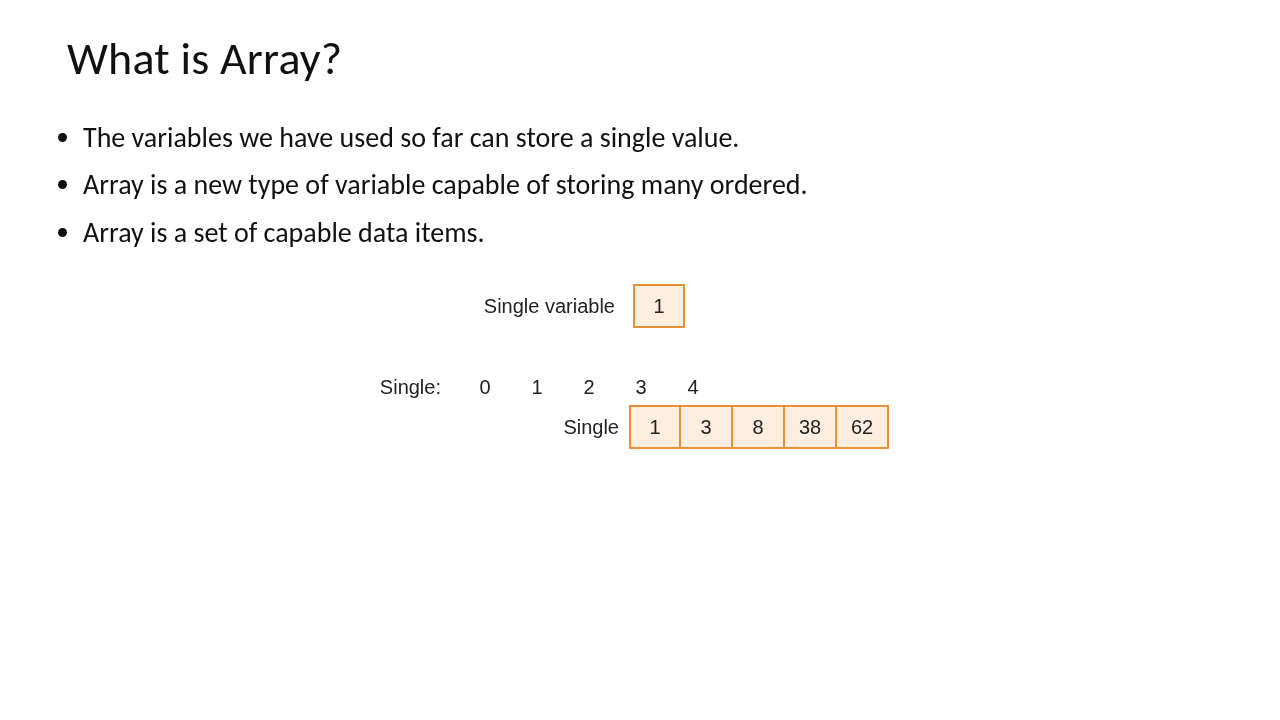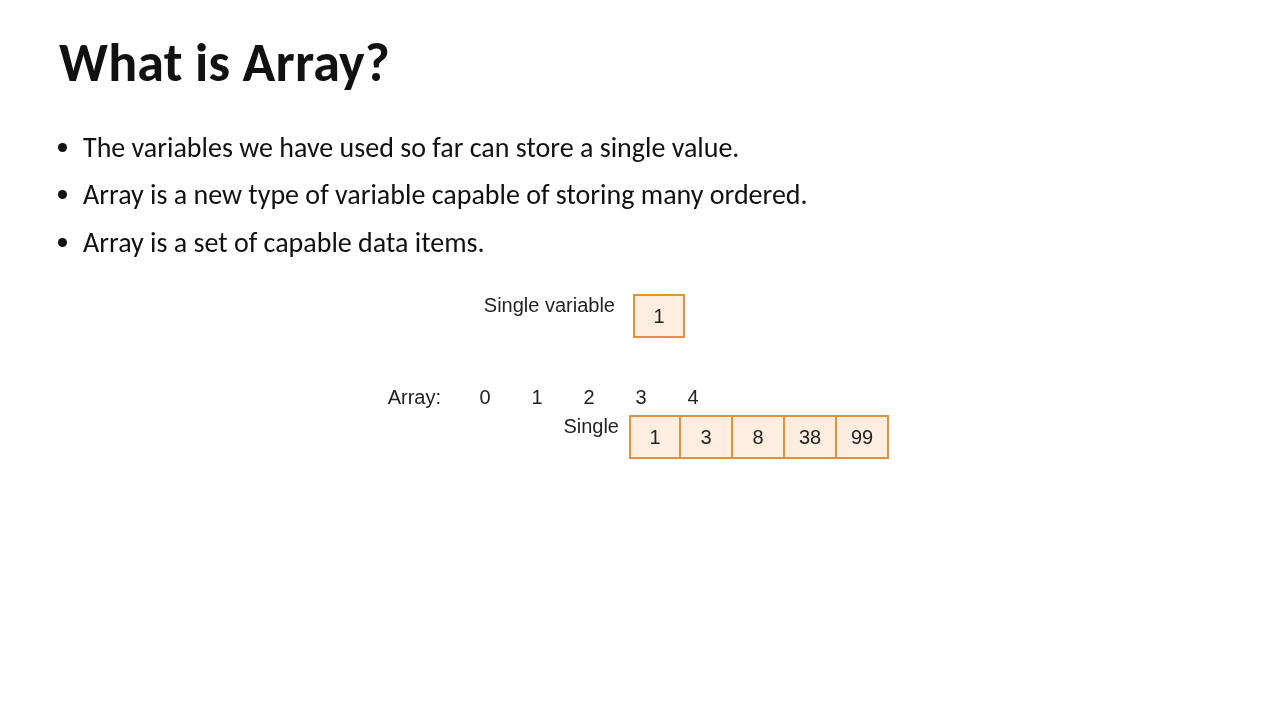--- a/index.html
+++ b/index.html
@@ -9,23 +9,23 @@
     height: 720px;
     font-family: Calibri, Arial, sans-serif;
     background: #fff;
     color: #111;
     box-sizing: border-box;
   }
   .slide {
     padding: 30px 55px;
   }
   h1.title {
-    font-weight: 700;
-    font-size: 54px;
-    margin: 0 0 30px 4px;
+    font-weight: 400;
+    font-size: 46px;
+    margin: 0 0 30px 12px;
     letter-spacing: 0.2px;
   }
   ul.bullets {
     list-style: disc;
     padding-left: 28px;
     margin: 0 0 30px 0;
   }
   ul.bullets li {
     font-size: 28px;
     line-height: 1.55;
@@ -34,21 +34,21 @@
   }
   .diagram {
     width: 640px;
     margin-left: 290px;
     font-family: Arial, Helvetica, sans-serif;
     font-size: 20px;
     color: #222;
   }
   .row {
     display: flex;
-    align-items: flex-start;
+    align-items: center;
     margin-bottom: 6px;
   }
   .lbl {
     text-align: right;
     padding-right: 18px;
   }
   .lbl.single { width: 270px; }
   .lbl.array  { width: 96px; }
   .sub-lbl    { width: 160px; text-align: right; padding-right: 10px; }
   .cells {
@@ -93,37 +93,37 @@
     <div class="row">
       <div class="lbl single">Single variable</div>
       <div class="cells">
         <div class="cell box">1</div>
       </div>
     </div>
 
     <div class="spacer"></div>
 
     <div class="row">
-      <div class="lbl array">Array:</div>
+      <div class="lbl array">Single:</div>
       <div class="cells">
         <div class="idx">0</div>
         <div class="idx">1</div>
         <div class="idx">2</div>
         <div class="idx">3</div>
         <div class="idx">4</div>
       </div>
     </div>
 
     <div class="row">
       <div class="lbl array"></div>
       <div class="sub-lbl">Single</div>
       <div class="cells">
         <div class="cell box">1</div>
         <div class="cell box">3</div>
         <div class="cell box">8</div>
         <div class="cell box">38</div>
-        <div class="cell box">99</div>
+        <div class="cell box">62</div>
       </div>
     </div>
 
   </div>
 
 </div>
 
 </body></html>

